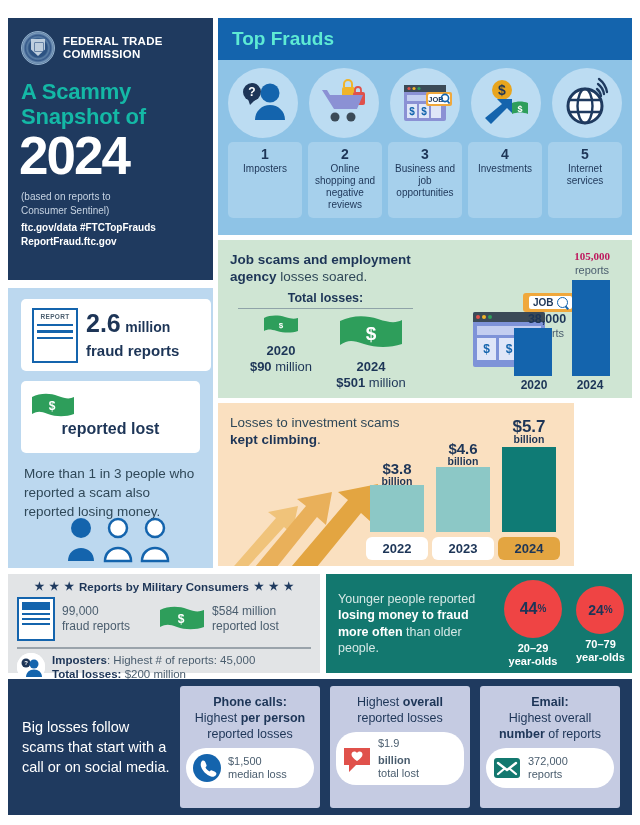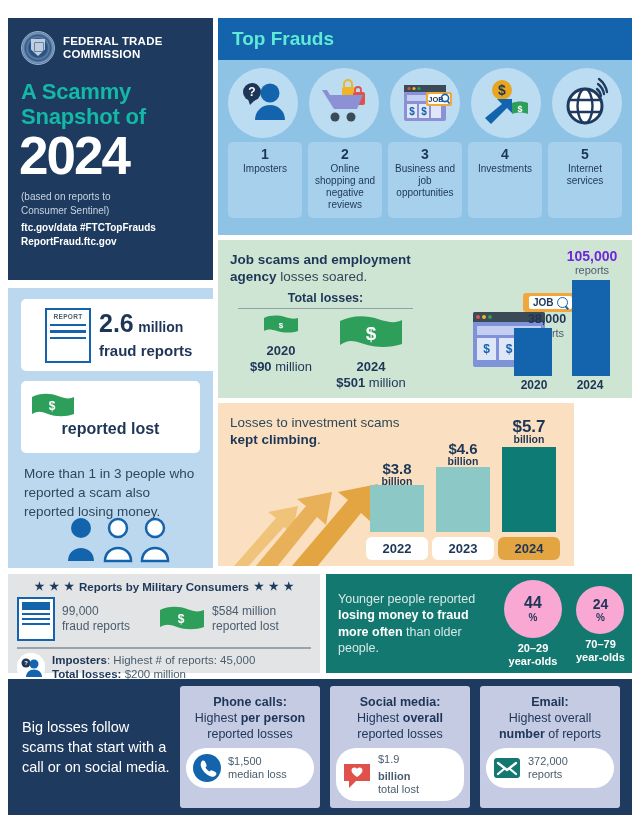--- a/index.html
+++ b/index.html
@@ -98,22 +98,22 @@
   .mil-av{width:28px;height:28px;border-radius:50%;background:#fff;position:relative;flex:0 0 auto;}
   .mil-txt2{font-size:11.5px;line-height:14px;color:#4a5d6e;}
   .mil-txt2 b{color:#1d3557;font-weight:bold;}
 
   
   .yng{left:326px;top:574px;width:306px;height:99px;background:#13786f;display:flex;align-items:center;}
   .yng-txt{font-size:12.5px;line-height:16.5px;color:#d6e9e7;padding-left:12px;width:160px;}
   .yng-txt b{color:#fff;font-weight:bold;}
   .yng-stats{display:flex;gap:14px;padding-left:6px;}
   .ystat{text-align:center;}
-  .ycirc{border-radius:50%;background:#f9a8d4;display:flex;align-items:center;justify-content:center;
-         color:#1d3557;font-weight:bold;margin:0 auto;flex-direction:column;}
+  .ycirc{border-radius:50%;background:#ef4444;display:flex;align-items:center;justify-content:center;
+         color:#1d3557;font-weight:bold;margin:0 auto;}
   .ycirc em{font-style:normal;font-size:10px;}
   .ystat .sub{color:#fff;font-size:11px;font-weight:bold;line-height:13px;margin-top:4px;}
 
   
   .btm{left:8px;top:679px;width:624px;height:136px;background:#1f3a5f;display:flex;align-items:center;}
   .btm-txt{color:#fff;font-size:14.5px;line-height:20px;padding-left:14px;width:148px;}
   .bcards{display:flex;gap:10px;padding-left:10px;}
   .bcard{width:140px;height:114px;background:#c5cbe2;border-radius:3px;text-align:center;padding-top:8px;}
   .bcard .t{font-size:12.5px;line-height:16px;color:#1d3557;}
   .bcard .t b{font-weight:bold;}
@@ -240,21 +240,21 @@
       </div>
       <div class="tcard">
         <div class="rank">5</div>
         <div class="nm">Internet services</div>
       </div>
     </div>
   </div>
 
   <div class="abs" style="left:8px;top:288px;width:205px;height:280px;background:#bcd8ef;">
 
-    <div class="abs" style="left:13px;top:11px;width:179px;height:72px;background:#fff;border-radius:5px;display:flex;align-items:center;gap:8px;padding-left:24px;">
+    <div class="abs" style="left:13px;top:11px;width:179px;height:72px;background:#fff;border-radius:5px;display:flex;align-items:center;gap:8px;padding-left:11px;">
       <div style="width:36px;height:45px;border:2px solid #1464ad;background:#fff;padding:3px;flex:0 0 auto;">
         <div style="font-size:6.5px;font-weight:bold;color:#4a5d6e;text-align:center;letter-spacing:.3px;">REPORT</div>
         <div style="height:2.5px;background:#1464ad;margin-top:4px;"></div>
         <div style="height:2.5px;background:#1464ad;margin-top:4px;"></div>
         <div style="height:2.5px;background:#1464ad;margin-top:4px;"></div>
       </div>
       <div>
         <div style="line-height:25px;">
           <span style="font-size:25px;font-weight:bold;color:#1d3557;">2.6</span>
           <span style="font-size:14px;font-weight:bold;color:#1d3557;">million</span>
@@ -332,21 +332,21 @@
 
     <div class="jbar-wrap">
       <div class="jb-lab" style="left:13px;top:62px;width:56px;">
         <span style="display:block;font-weight:bold;font-size:12.5px;color:#1d3557;">38,000</span>
         <span>reports</span>
       </div>
       <div class="jb" style="left:8px;width:38px;height:48px;"></div>
       <div class="jb-yr" style="left:0px;width:56px;">2020</div>
 
       <div class="jb-lab" style="left:54px;top:-1px;width:64px;">
-        <span style="display:block;font-weight:bold;font-size:14px;color:#6d28d9;">105,000</span>
+        <span style="display:block;font-weight:bold;font-size:11px;color:#be185d;font-family:Liberation Serif, serif;">105,000</span>
         <span>reports</span>
       </div>
       <div class="jb" style="left:66px;width:38px;height:96px;"></div>
       <div class="jb-yr" style="left:56px;width:56px;">2024</div>
     </div>
   </div>
 
   <div class="abs inv">
     <h2><span>Losses to investment scams </span><b>kept climbing</b><span>.</span></h2>
 
@@ -473,21 +473,20 @@
           </svg>
           <div class="val">
             <span>$1,500</span>
             <span>median loss</span>
           </div>
         </div>
       </div>
 
       <div class="bcard">
         <div class="t">
-          <div><b>Social media:</b></div>
           <div><span>Highest </span><b>overall</b></div>
           <div>reported losses</div>
         </div>
         <div class="pill">
           <svg width="30" height="30" viewBox="0 0 30 30">
             <path d="M2 4h26v17H14l-7 7v-7H2z" fill="#e0514b"></path>
             <path d="M15 17c-3-2.4-5.5-4.2-5.5-6.6 0-1.7 1.3-2.9 2.9-2.9 1.1 0 2 .6 2.6 1.4 .6-.8 1.5-1.4 2.6-1.4 1.6 0 2.9 1.2 2.9 2.9 0 2.4-2.5 4.2-5.5 6.6z" fill="#fff"></path>
           </svg>
           <div class="val">
             <span>$1.9</span><span class="bl">billion</span>

